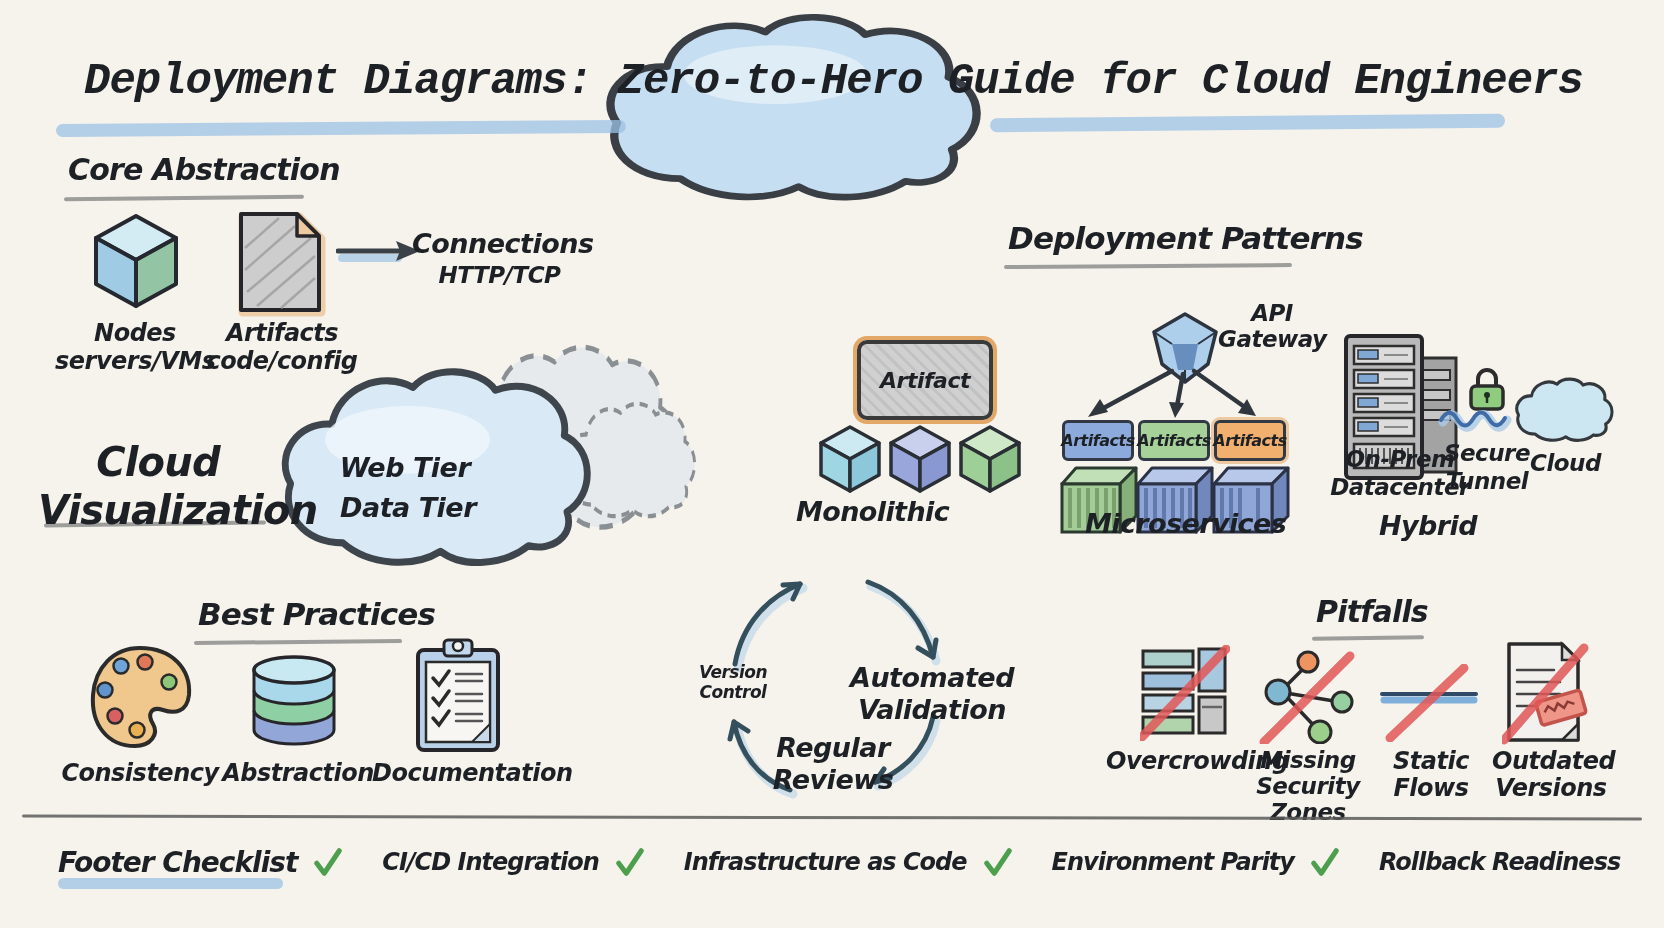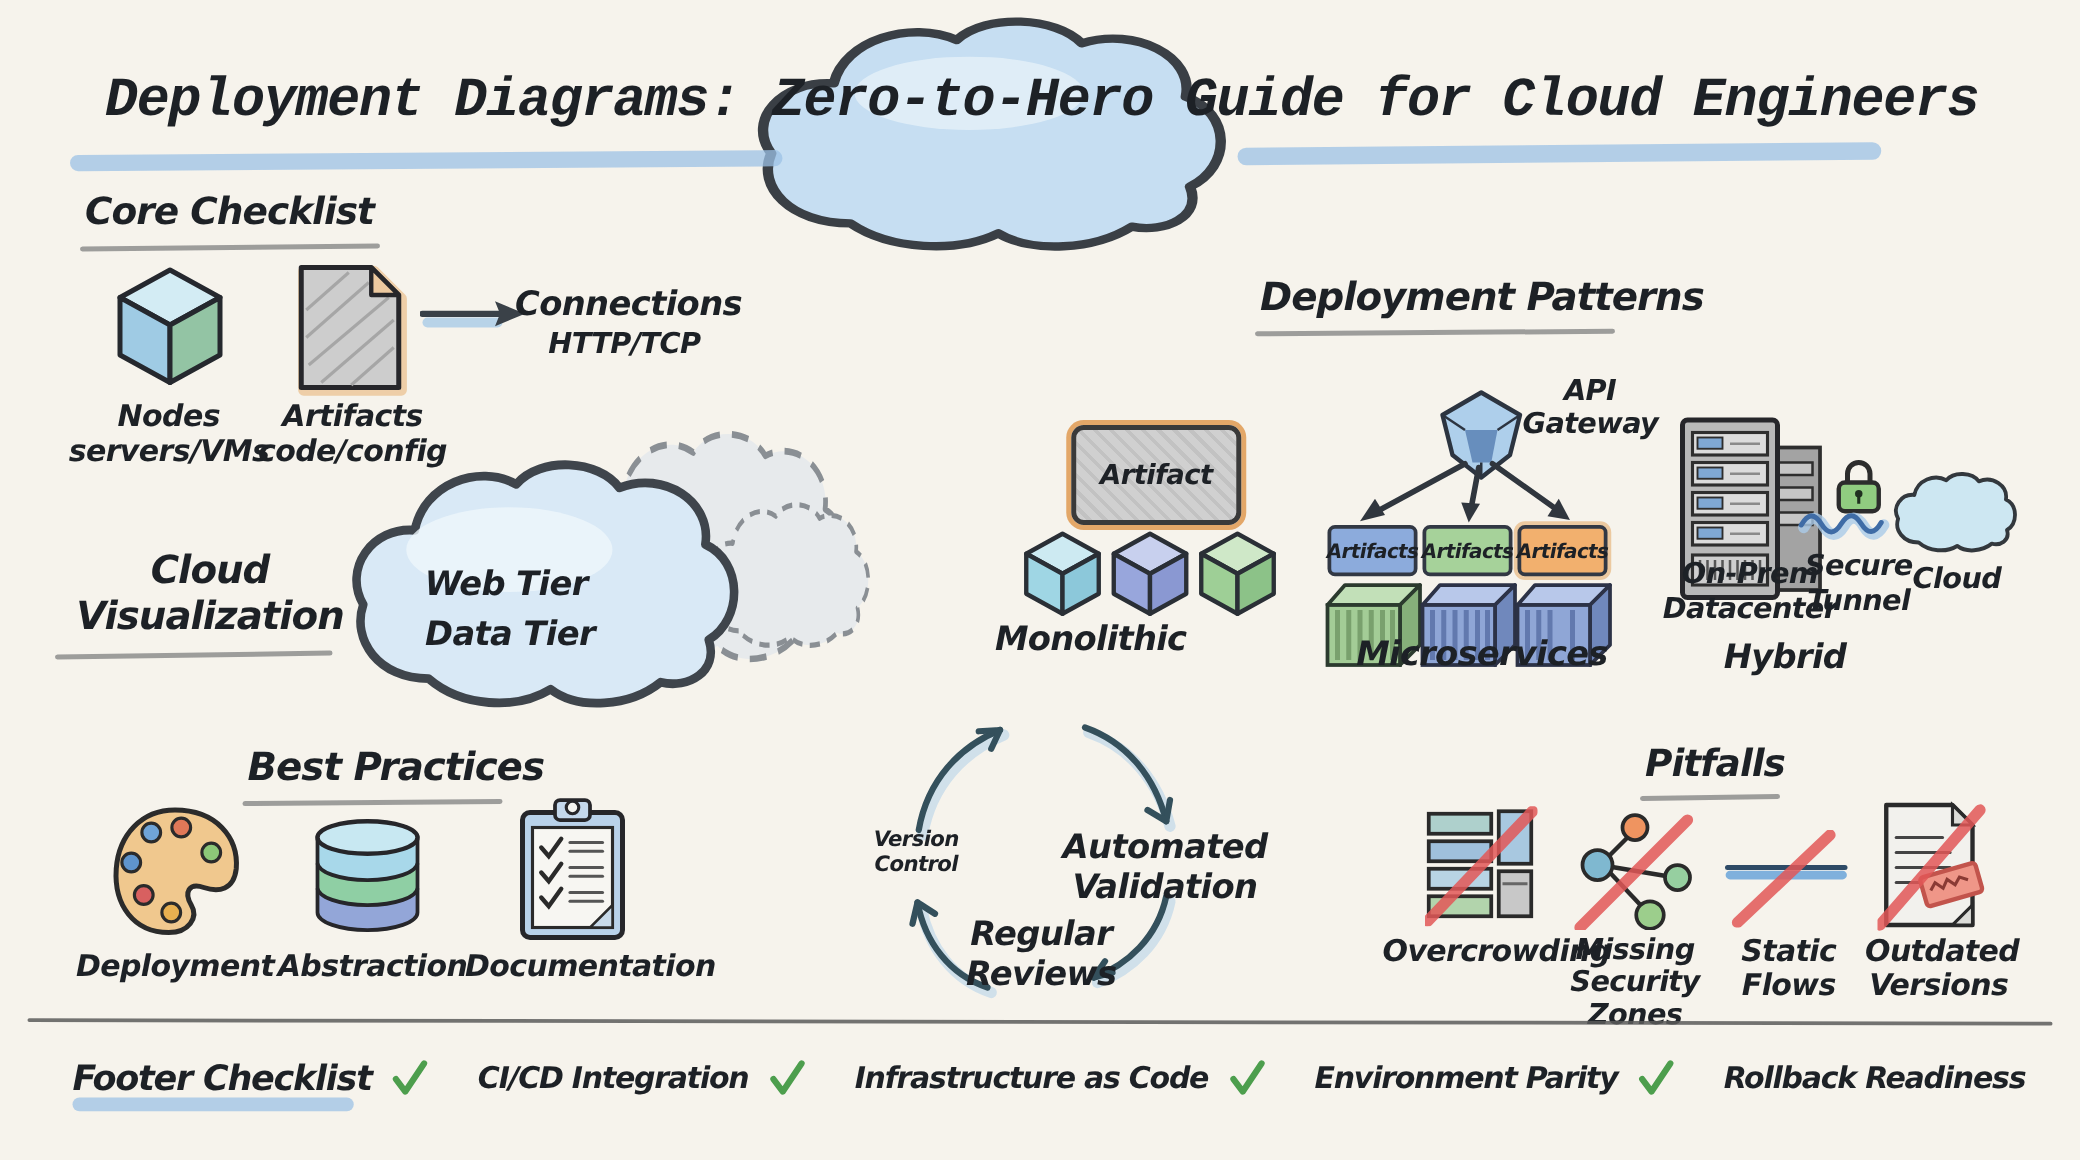--- a/index.html
+++ b/index.html
@@ -36,21 +36,21 @@
     <path d="M 53,128 C 24,128 8,106 15,86 C 3,66 20,42 45,44 C 50,18 82,6 104,18
              C 118,2 152,4 164,20 C 190,10 218,28 214,52 C 236,62 236,94 216,106
              C 222,124 204,134 188,130 C 170,144 140,146 124,134 C 104,146 72,144 53,128 Z" fill="#c6def2" stroke="#3a3f45" stroke-width="5" stroke-linejoin="round"></path>
     <ellipse cx="110" cy="50" rx="55" ry="22" fill="#e9f3fa" opacity="0.7"></ellipse>
   </svg>
 
   <div class="abs hand title" style="left:84px;top:56px">Deployment Diagrams: Zero-to-Hero Guide for Cloud Engineers</div>
   <div class="abs swash" style="left:56px;top:122px;width:570px;height:13px;transform:rotate(-0.4deg)"></div>
   <div class="abs swash" style="left:990px;top:116px;width:515px;height:14px;transform:rotate(-0.5deg)"></div>
 
-  <div class="abs hand h2" style="left:68px;top:152px">Core Checklist</div>
+  <div class="abs hand h2" style="left:68px;top:152px">Core Abstraction</div>
   <div class="abs rule" style="left:64px;top:196px;width:240px;transform:rotate(-0.6deg)"></div>
 
   <svg class="abs" style="left:92px;top:212px" width="88" height="98" viewBox="0 0 88 98">
     <polygon points="44,4 84,26 44,48 4,26" fill="#d3ecf4" stroke="#25282e" stroke-width="4" stroke-linejoin="round"></polygon>
     <polygon points="4,26 44,48 44,94 4,72" fill="#9fcbe4" stroke="#25282e" stroke-width="4" stroke-linejoin="round"></polygon>
     <polygon points="84,26 44,48 44,94 84,72" fill="#93c4a4" stroke="#25282e" stroke-width="4" stroke-linejoin="round"></polygon>
   </svg>
 
   <svg class="abs" style="left:235px;top:208px" width="94" height="110" viewBox="0 0 94 110">
     <path d="M8,9 H64 L86,31 V104 H8 Z" fill="none" stroke="#e5a963" stroke-width="9" opacity="0.5" stroke-linejoin="round"></path>
@@ -70,21 +70,21 @@
   </svg>
 
   <div class="abs hand center" style="left:412px;top:228px;width:175px;font-size:27px">Connections</div>
   <div class="abs hand center" style="left:412px;top:262px;width:175px;font-size:23px">HTTP/TCP</div>
 
   <div class="abs hand lbl center" style="left:65px;top:320px;width:140px">Nodes</div>
   <div class="abs hand lbl center" style="left:55px;top:348px;width:160px">servers/VMs</div>
   <div class="abs hand lbl center" style="left:212px;top:320px;width:140px">Artifacts</div>
   <div class="abs hand lbl center" style="left:202px;top:348px;width:160px">code/config</div>
 
-  <div class="abs hand h2 center" style="left:48px;top:438px;width:240px;font-size:31px;line-height:1.2">Cloud Visualization</div>
+  <div class="abs hand h2 center" style="left:38px;top:438px;width:240px;font-size:40px;line-height:1.2">Cloud Visualization</div>
   <div class="abs rule" style="left:44px;top:522px;width:222px;transform:rotate(-0.8deg)"></div>
 
   <svg class="abs" style="left:455px;top:338px;z-index:1" width="230" height="200" viewBox="0 0 240 150" preserveAspectRatio="none">
     <path d="M 53,128 C 24,128 8,106 15,86 C 3,66 20,42 45,44 C 50,18 82,6 104,18
              C 118,2 152,4 164,20 C 190,10 218,28 214,52 C 236,62 236,94 216,106
              C 222,124 204,134 188,130 C 170,144 140,146 124,134 C 104,146 72,144 53,128 Z" fill="#e7eaec" stroke="#8a8f94" stroke-width="4" stroke-dasharray="14 10" stroke-linejoin="round"></path>
   </svg>
   <svg class="abs" style="left:560px;top:398px;z-index:1" width="140" height="125" viewBox="0 0 240 150" preserveAspectRatio="none">
     <path d="M 53,128 C 24,128 8,106 15,86 C 3,66 20,42 45,44 C 50,18 82,6 104,18
              C 118,2 152,4 164,20 C 190,10 218,28 214,52 C 236,62 236,94 216,106
@@ -281,21 +281,21 @@
     <g stroke="#555" stroke-width="2.5" stroke-linecap="round">
       <line x1="44" y1="38" x2="70" y2="38"></line>
         <line x1="44" y1="45" x2="70" y2="45"></line>
       <line x1="44" y1="58" x2="70" y2="58"></line>
         <line x1="44" y1="65" x2="70" y2="65"></line>
       <line x1="44" y1="78" x2="70" y2="78"></line>
         <line x1="44" y1="85" x2="70" y2="85"></line>
     </g>
   </svg>
 
-  <div class="abs hand lbl center" style="left:60px;top:760px;width:160px">Deployment</div>
+  <div class="abs hand lbl center" style="left:60px;top:760px;width:160px">Consistency</div>
   <div class="abs hand lbl center" style="left:218px;top:760px;width:160px">Abstraction</div>
   <div class="abs hand lbl center" style="left:372px;top:760px;width:180px">Documentation</div>
 
   <svg class="abs" style="left:650px;top:552px" width="352" height="262" viewBox="0 0 352 262">
     <g stroke="#bcd6ea" stroke-width="9" fill="none" opacity="0.65" stroke-linecap="round" transform="translate(3,4)">
       <path d="M85,112 C92,72 118,45 150,32"></path>
       <path d="M218,30 C252,42 274,70 283,105"></path>
       <path d="M283,165 C276,198 252,220 225,230"></path>
       <path d="M140,238 C110,228 90,202 84,170"></path>
     </g>

